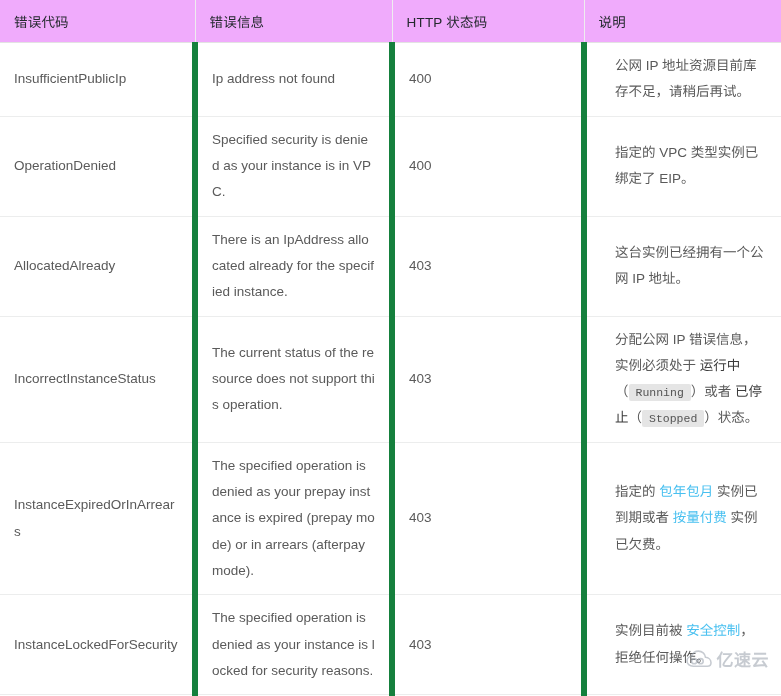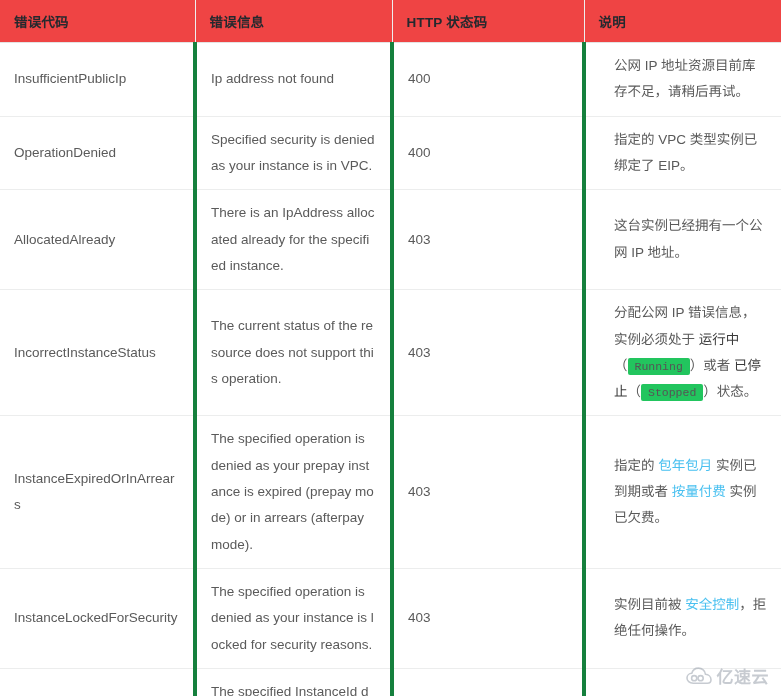--- a/index.html
+++ b/index.html
@@ -25,59 +25,59 @@
   }
 
   
   col.c-code   { width: 195px; }
   col.c-msg    { width: 197px; }
   col.c-http   { width: 192px; }
   col.c-desc   { width: 197px; }
 
   
   #doc-table thead th {
-    background: #ef4444;
+    background: #f0abfc;
     color: #24292e;
-    font-weight: bold;
+    font-weight: normal;
     font-size: 13.5px;
     text-align: left;
     padding: 11px 14px 11px 14px;
     height: 18px;
     border-bottom: 1px solid #e3e3e3;
     border-right: 1px solid #eeeeee;
     vertical-align: middle;
     letter-spacing: 0.2px;
   }
   #doc-table thead th:last-child { border-right: none; }
 
   
   #doc-table tbody td {
     padding: 10px 14px;
     vertical-align: middle;
     border-bottom: 1px solid #eceded;
-    border-right: 4px solid #15803d;
+    border-right: 6px solid #15803d;
     line-height: 1.95;
     color: #5a5a5a;
     font-size: 13.5px;
     word-wrap: break-word;
     overflow-wrap: break-word;
     word-break: break-all;
   }
   #doc-table tbody td:last-child { border-right: none; padding-left: 28px; }
   #doc-table tbody tr:last-child td { border-bottom: none; }
 
   td.cell-code { word-break: break-all; }
   td.cell-msg  { word-break: normal; }
   td.cell-http { word-break: normal; }
   td.cell-desc { word-break: normal; line-height: 2.0; }
 
   
   .inl-code {
     font-family: "Liberation Mono", "DejaVu Sans Mono", monospace;
-    background: #22c55e;
+    background: #e5e5e5;
     color: #555555;
     font-size: 11.5px;
     padding: 2px 7px;
     border-radius: 2px;
     white-space: nowrap;
   }
   .inl-link {
     color: #49c0f0;
     text-decoration: none;
     cursor: pointer;
@@ -85,21 +85,21 @@
   }
   .inl-strong {
     font-weight: normal;
     color: #3b3b3b;
   }
 
   
   #watermark {
     position: absolute;
     right: 12px;
-    bottom: 8px;
+    bottom: 25px;
     display: flex;
     align-items: center;
     gap: 5px;
     opacity: 0.55;
     pointer-events: none;
     user-select: none;
   }
   #watermark .wm-text {
     font-size: 17px;
     font-weight: bold;

